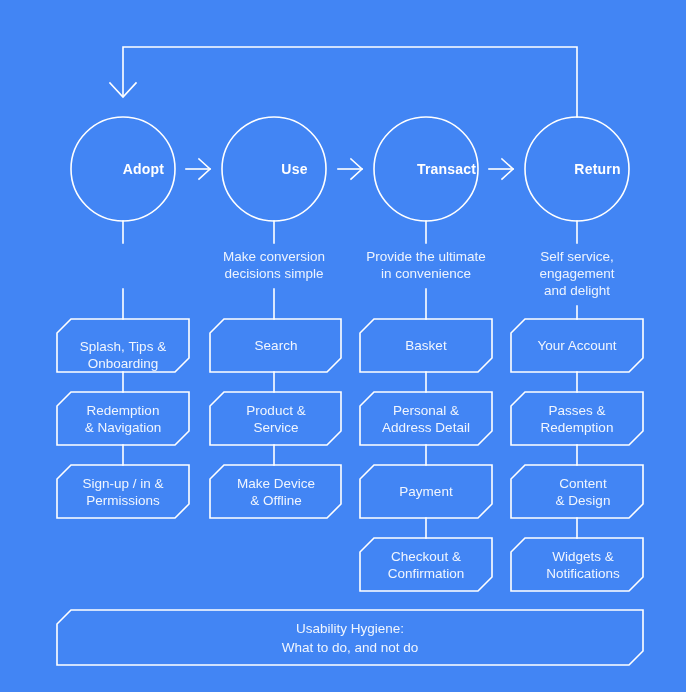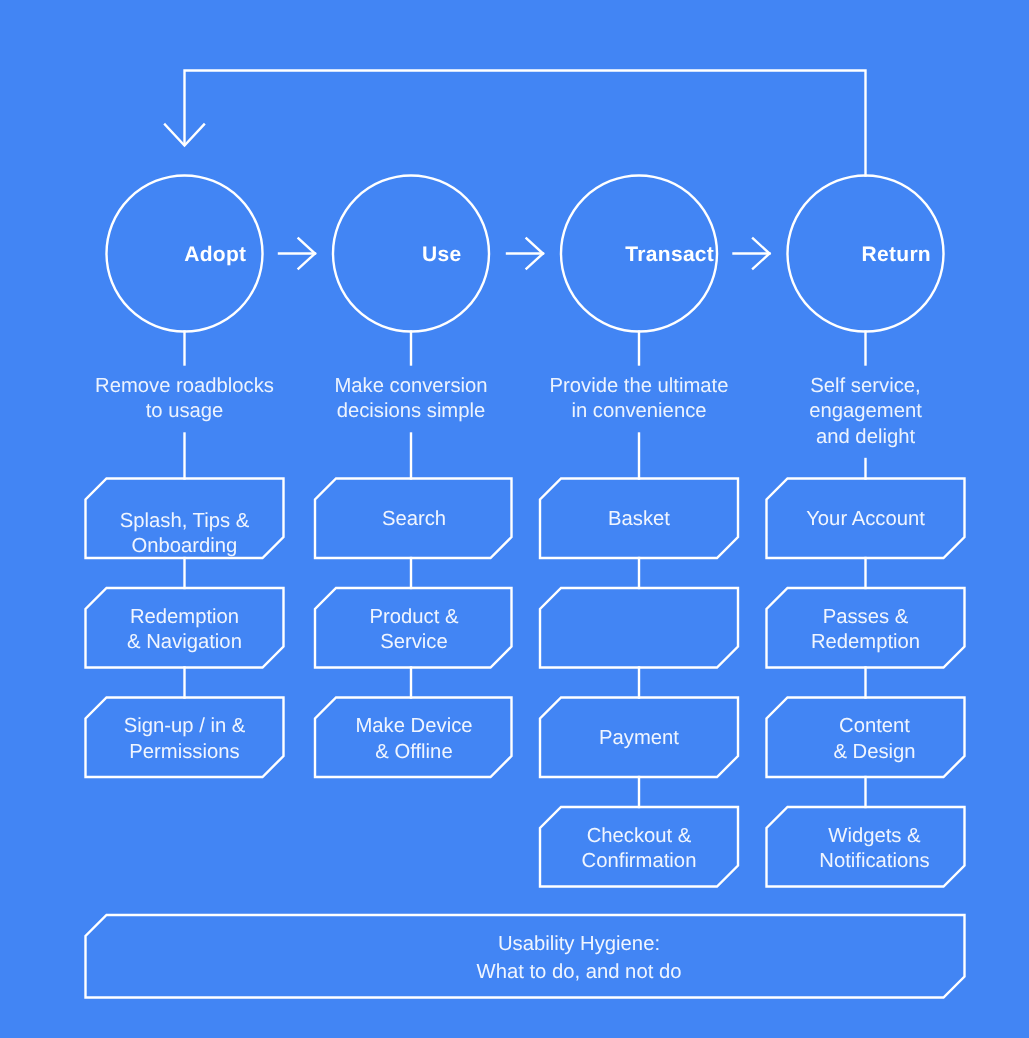--- a/index.html
+++ b/index.html
@@ -107,24 +107,20 @@
 
       <path d="M71,610 L643,610 L643,651 L629,665 L57,665 L57,624 Z"></path>
     </g>
   </svg>
 
   <div class="circle-label" style="left:71px; top:161px;">Adopt</div>
   <div class="circle-label" style="left:222px; top:161px;">Use</div>
   <div class="circle-label" style="left:374px; top:161px;">Transact</div>
   <div class="circle-label" style="left:525px; top:161px;">Return</div>
 
-  <div class="desc" style="left:43px; top:248px;">
-    <div>Remove roadblocks</div>
-    <div>to usage</div>
-  </div>
   <div class="desc" style="left:194px; top:248px;">
     <div>Make conversion</div>
     <div>decisions simple</div>
   </div>
   <div class="desc" style="left:346px; top:248px;">
     <div>Provide the ultimate</div>
     <div>in convenience</div>
   </div>
   <div class="desc" style="left:497px; top:248px;">
     <div>Self service,</div>
@@ -167,20 +163,26 @@
       <div>Make Device</div>
       <div>&amp; Offline</div>
     </div>
   </div>
 
   <div class="box-label" style="left:360px; top:319px; width:132px; height:53px;">
     <div>
         <div>Basket</div>
       </div>
   </div>
+  <div class="box-label" style="left:360px; top:392px; width:132px; height:53px;">
+    <div>
+      <div>Personal &amp;</div>
+      <div>Address Detail</div>
+    </div>
+  </div>
   <div class="box-label" style="left:360px; top:465px; width:132px; height:53px;">
     <div>
         <div>Payment</div>
       </div>
   </div>
   <div class="box-label" style="left:360px; top:538px; width:132px; height:53px;">
     <div>
       <div>Checkout &amp;</div>
       <div>Confirmation</div>
     </div>
@@ -203,20 +205,20 @@
       <div>&amp; Design</div>
     </div>
   </div>
   <div class="box-label" style="left:511px; top:538px; width:144px; height:53px;">
     <div>
       <div>Widgets &amp;</div>
       <div>Notifications</div>
     </div>
   </div>
 
-  <div class="footer-label" style="left:57px; top:610px; width:586px; height:55px;margin-left:36px;">
+  <div class="footer-label" style="left:57px; top:610px; width:586px; height:55px;">
     <div>
       <div>Usability Hygiene:</div>
       <div>What to do, and not do</div>
     </div>
   </div>
 
 </div>
 
 </body></html>

